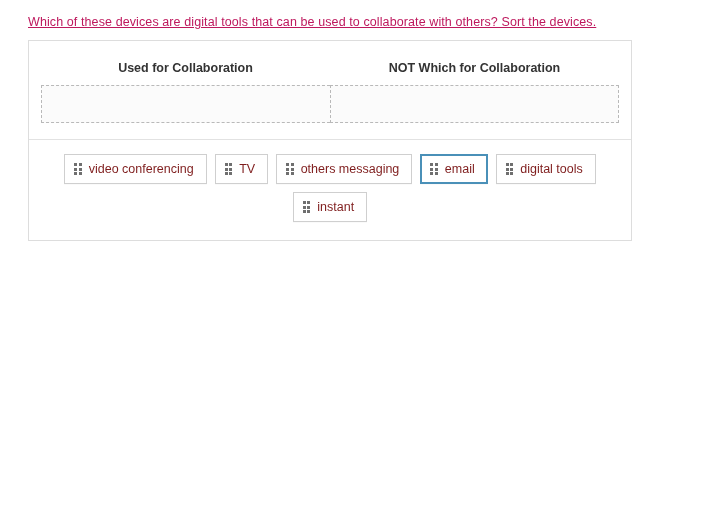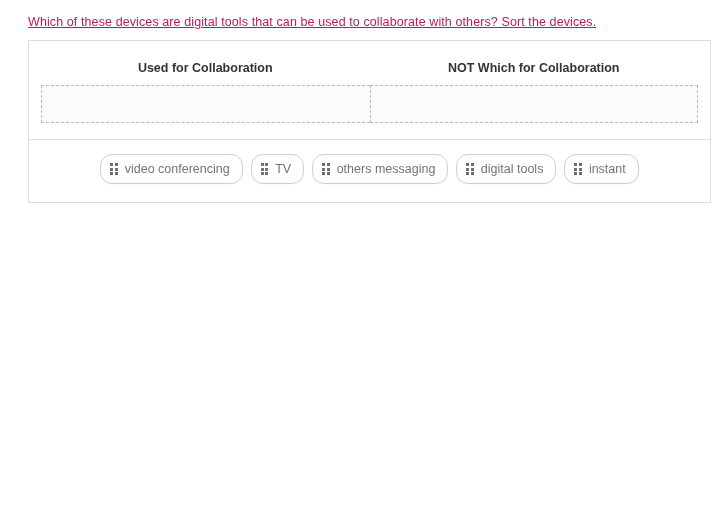--- a/index.html
+++ b/index.html
@@ -31,21 +31,21 @@
     line-height: 17px;
     color: #be185d;
     letter-spacing: 0.1px;
     text-decoration: underline;
   }
 
   .sort-card {
     position: absolute;
     left: 28px;
     top: 40px;
-    width: 683px;
+    width: 604px;
     box-sizing: border-box;
     border: 1px solid #dddddd;
     background: #ffffff;
   }
 
   .buckets {
     display: flex;
     padding: 12px 12px 0 12px;
     box-sizing: border-box;
   }
@@ -86,24 +86,24 @@
     align-items: center;
     box-sizing: border-box;
   }
 
   .token {
     display: inline-flex;
     align-items: center;
     gap: 7px;
     background: #ffffff;
     border: 1px solid #cfcfcf;
-    border-radius: 12px;
+    border-radius: 0;
     padding: 7px 12px 7px 9px;
     font-size: 12.5px;
-    color: #737373;
+    color: #7f1d1d;
     line-height: 14px;
     cursor: move;
     user-select: none;
     box-shadow: 0 1px 0 rgba(0,0,0,0.02);
   }
 
   .token.selected {
     border: 2px solid #4a90b8;
     padding: 6px 11px 6px 8px;
   }
@@ -176,20 +176,31 @@
             <i></i>
             <i></i>
             <i></i>
             <i></i>
             <i></i>
             <i></i>
           </span>
         <span>others messaging</span>
       </div>
 
+      <div class="token selected">
+        <span class="grip">
+            <i></i>
+            <i></i>
+            <i></i>
+            <i></i>
+            <i></i>
+            <i></i>
+          </span>
+        <span>email</span>
+      </div>
 
       <div class="token">
         <span class="grip">
             <i></i>
             <i></i>
             <i></i>
             <i></i>
             <i></i>
             <i></i>
           </span>

